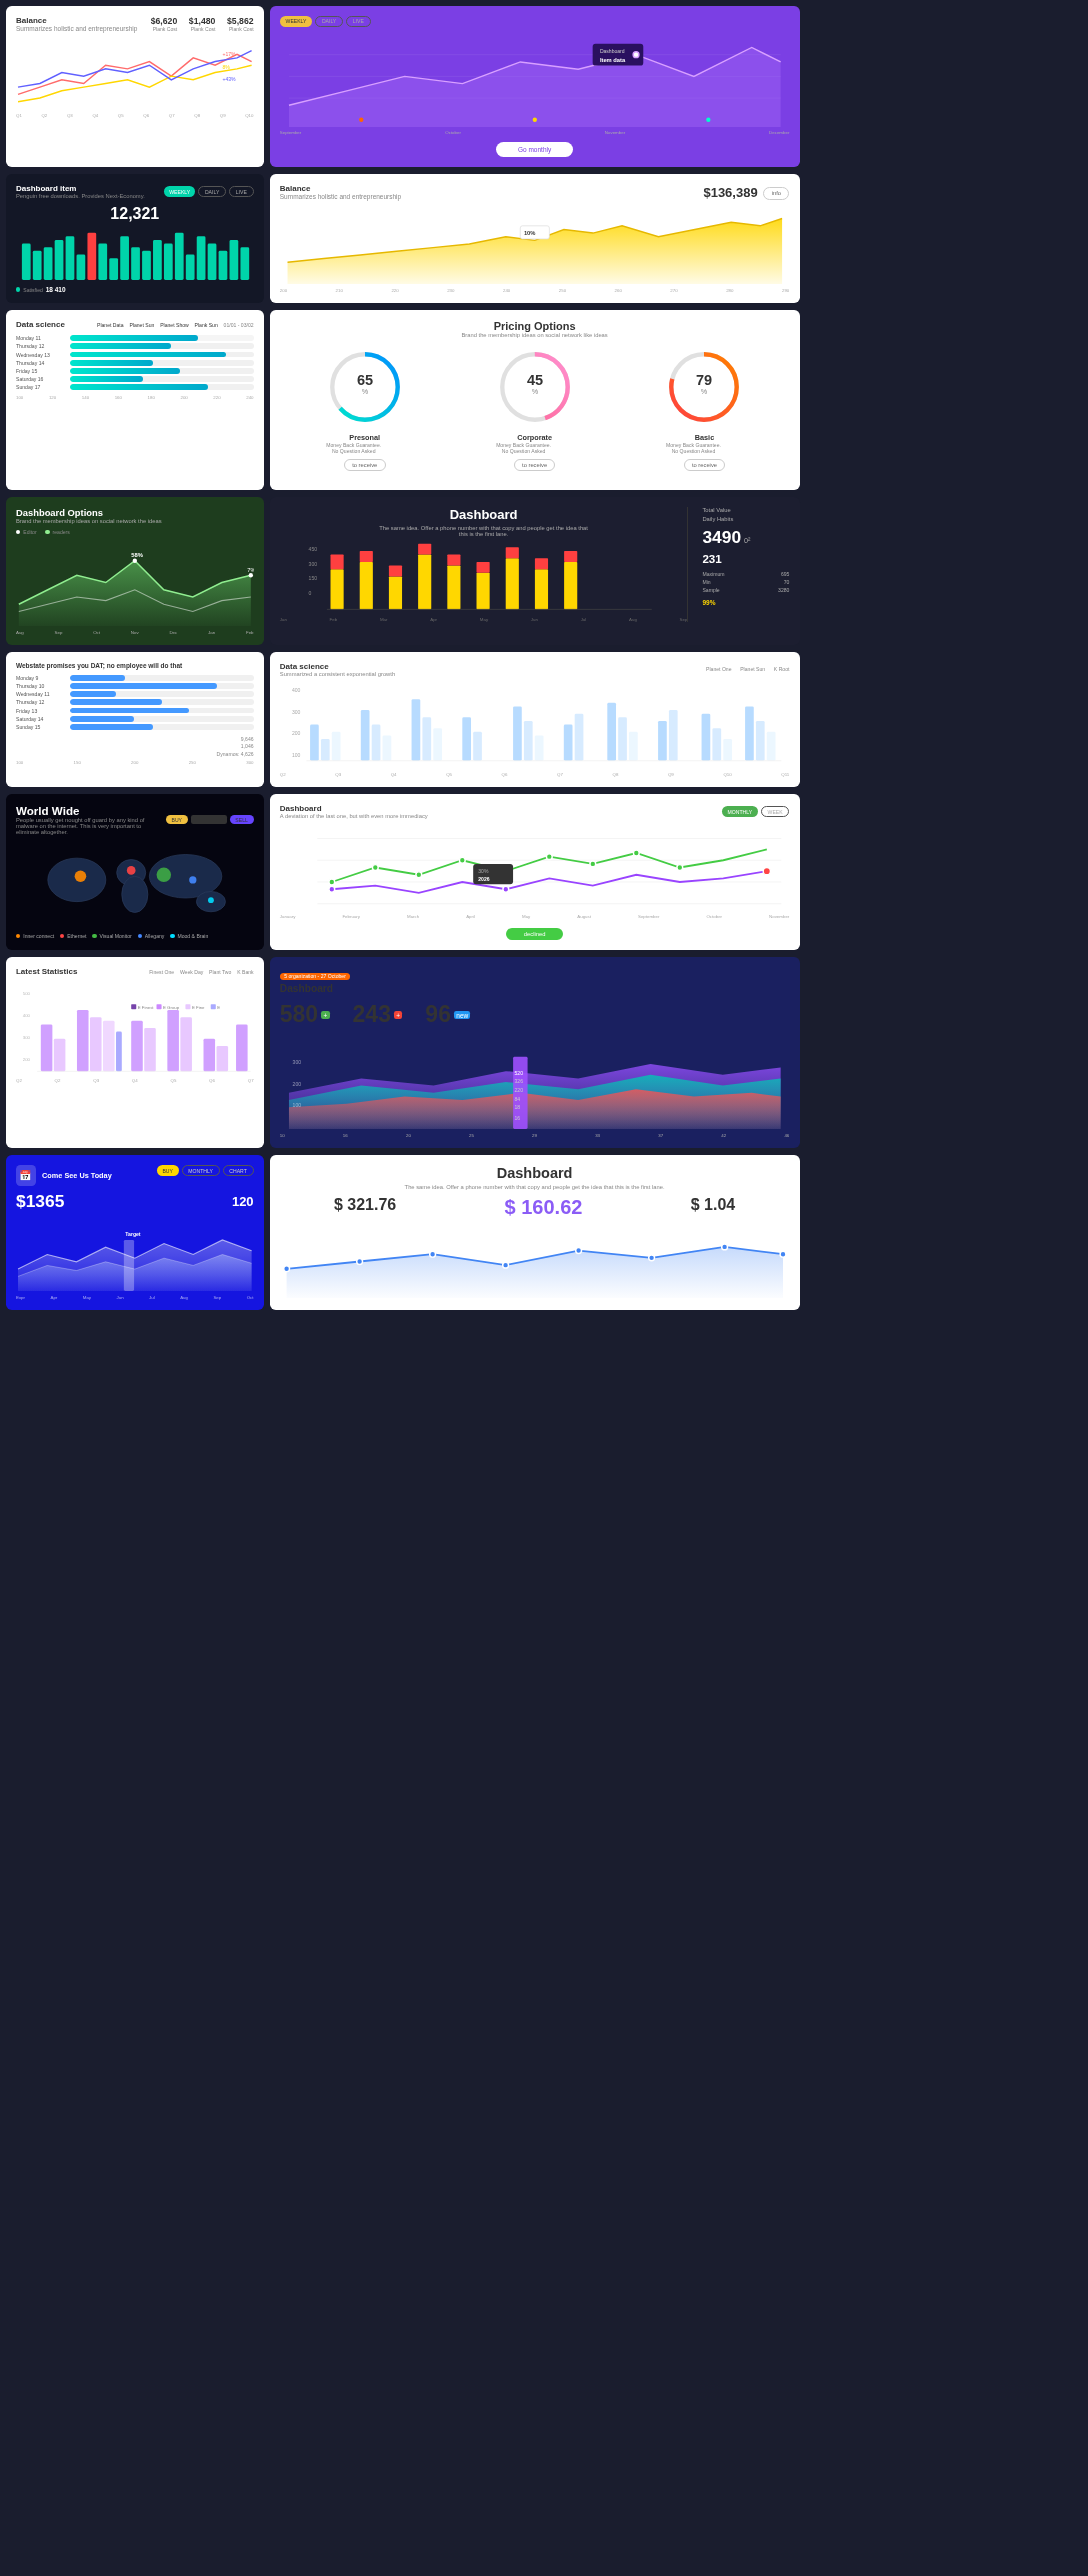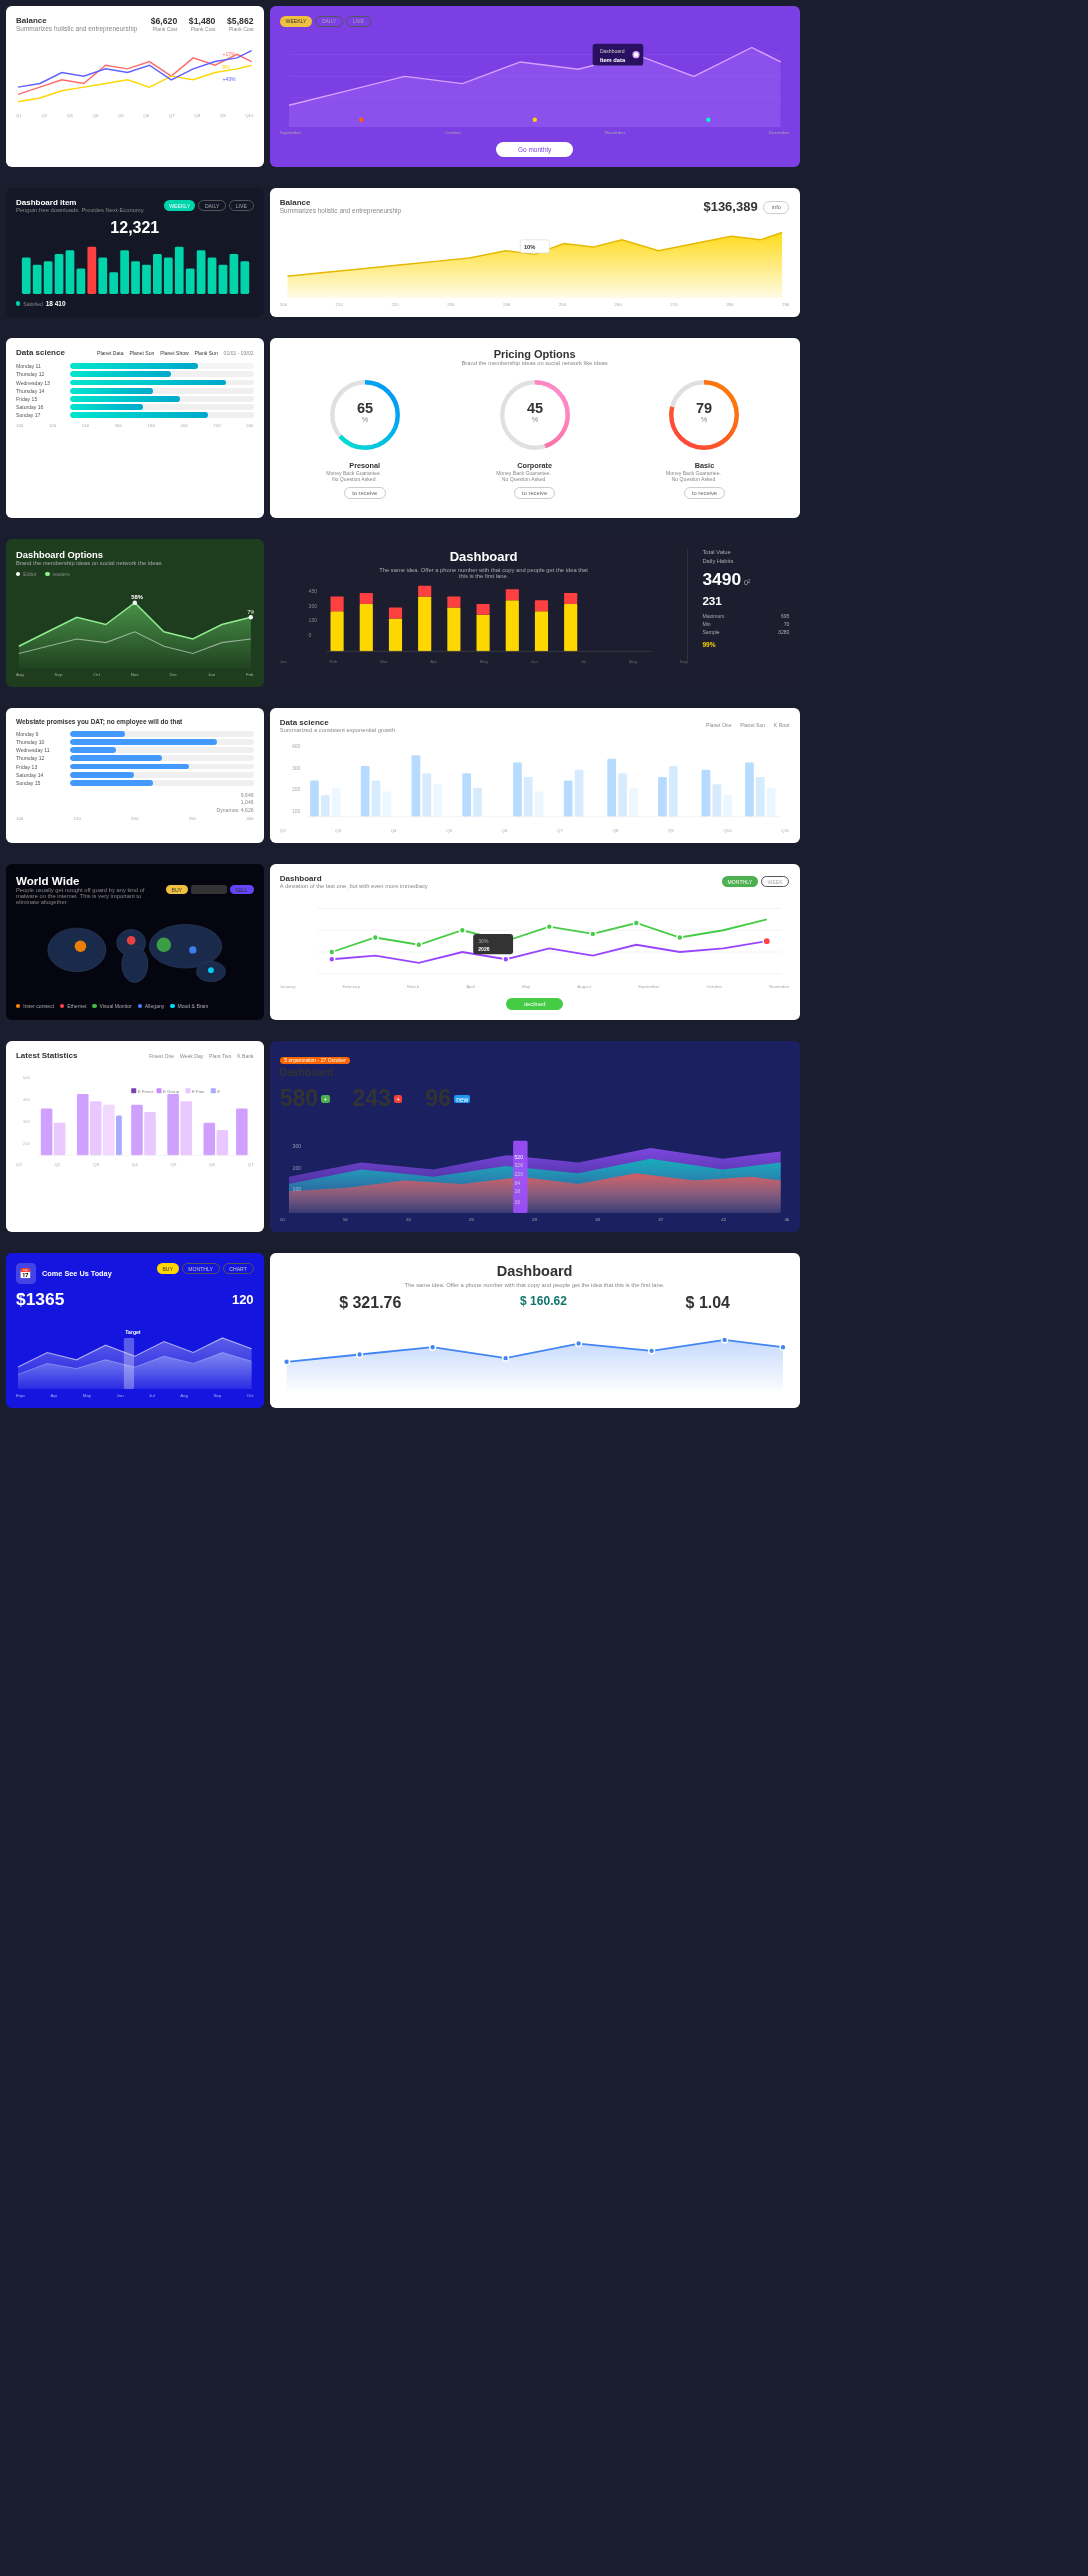--- a/index.html
+++ b/index.html
@@ -51,21 +51,21 @@
     .data-label { font-size: 5.8px; color: #333; width: 44px; }
     .data-bar-container { flex: 1; height: 5.8px; background: #f0f0f0; border-radius: 2.9px; overflow: hidden; }
     .data-bar { height: 100%; border-radius: 2.9px; }
 
     .page-wrapper {
       width: 1088px;
       background: #1a1d2e;
       padding: 5.8px;
       display: flex;
       flex-direction: column;
-      gap: 21px;
+      gap: 7px;
     }
 
     .two-col-row {
       display: flex;
       gap: 5.8px;
     }
 
     .panel {
       border-radius: 5.8px;
       overflow: hidden;
@@ -963,21 +963,21 @@
     <div class="panel panel-white" style="width:530px;">
       <div style="text-align:center;margin-bottom:5.8px;">
         <div style="font-size:14.5px;font-weight:700;color:#333;">Dashboard</div>
         <div style="font-size:5.8px;color:#888;max-width:290px;margin:2.9px auto;">The same idea. Offer a phone number with that copy and people get the idea that this is the first lane.</div>
       </div>
       <div style="display:flex;justify-content:space-around;margin:5.8px 0;">
         <div style="text-align:center;">
           <div style="font-size:16px;font-weight:700;color:#333;">$ 321.76</div>
         </div>
         <div style="text-align:center;">
-          <div style="font-size:12px;font-weight:700;color:#0f766e;">$ 160.62</div>
+          <div style="font-size:20px;font-weight:700;color:#8b5cf6;">$ 160.62</div>
         </div>
         <div style="text-align:center;">
           <div style="font-size:16px;font-weight:700;color:#333;">$ 1.04</div>
         </div>
       </div>
       
       <svg width="100%" height="73" viewBox="0 0 680 100">
         <defs>
           <linearGradient id="blueAreaGrad" x1="0" y1="0" x2="0" y2="1">
             <stop offset="0%" stop-color="rgba(66,133,244,0.3)"></stop>

